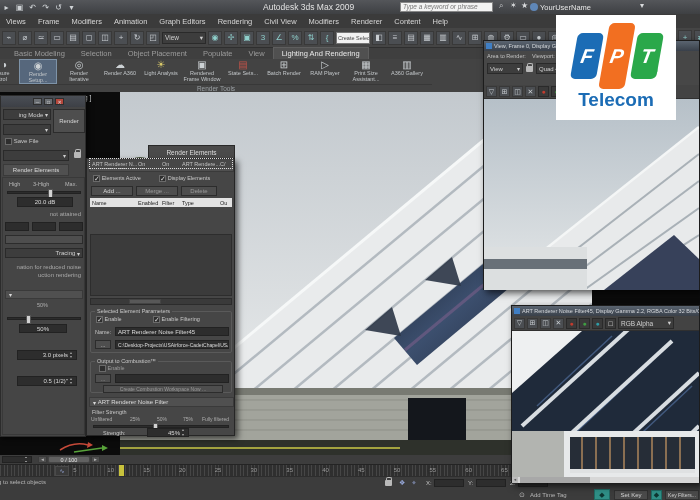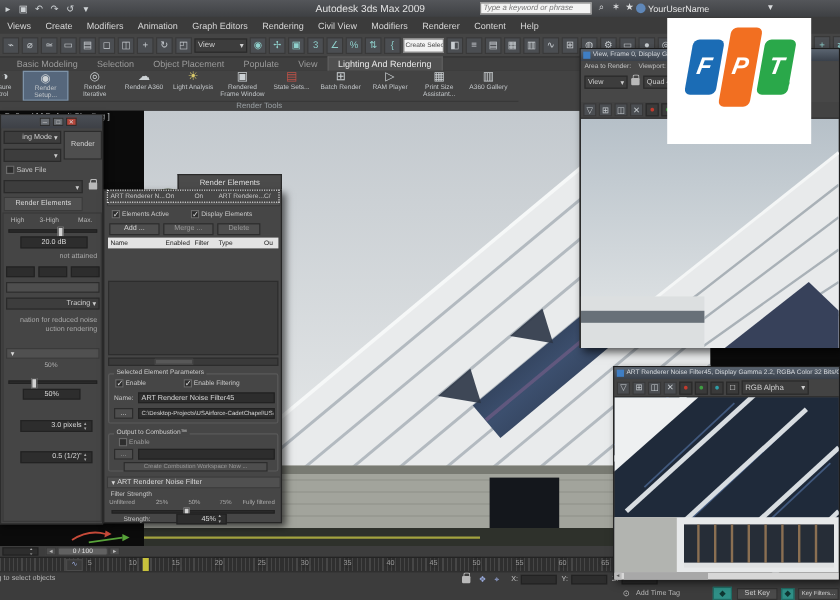--- a/index.html
+++ b/index.html
@@ -179,21 +179,21 @@
   <span class="tb-right-ic" style="left:510px">✶</span>
   <span class="tb-right-ic" style="left:521px">★</span>
   <span class="user-dot"></span>
   <span class="username">YourUserName</span>
   <span class="tb-right-ic" style="left:640px">▾</span>
 </div>
 
 <div class="abs menubar">
 
 <span class="menu-item">Views</span>
-    <span class="menu-item">Create</span>
+    <span class="menu-item">Frame</span>
     <span class="menu-item">Modifiers</span>
     <span class="menu-item">Animation</span>
     <span class="menu-item">Graph Editors</span>
     <span class="menu-item">Rendering</span>
     <span class="menu-item">Civil View</span>
     <span class="menu-item">Modifiers</span>
     <span class="menu-item">Renderer</span>
     <span class="menu-item">Content</span>
     <span class="menu-item">Help</span>
   </div>
@@ -578,20 +578,21 @@
   </div>
 </div>
 
 <div class="abs fpt">
   <div class="fpt-mark">
     <div class="fpt-block" style="left:2px;top:10px;width:26px;height:46px;background:#1b6cb5">F</div>
     <div class="fpt-block" style="left:32px;top:0;width:26px;height:66px;background:#f26f21">P</div>
     <div class="fpt-block" style="left:62px;top:10px;width:26px;height:46px;background:#2aa84a">T</div>
   </div>
   <span class="fpt-reg" style="color:#2aa84a">®</span>
+  <div class="fpt-sub" style="color:#1b6cb5">Telecom</div>
 </div>
 
 <div class="abs timeslider">
   <span class="abs field" style="left:2px;top:1px;width:30px;height:7px;justify-content:flex-end">
       <span class="spin">
         <i>▴</i>
         <i>▾</i>
       </span>
     </span>
   <span class="ts-arrow" style="left:38px">◄</span>

